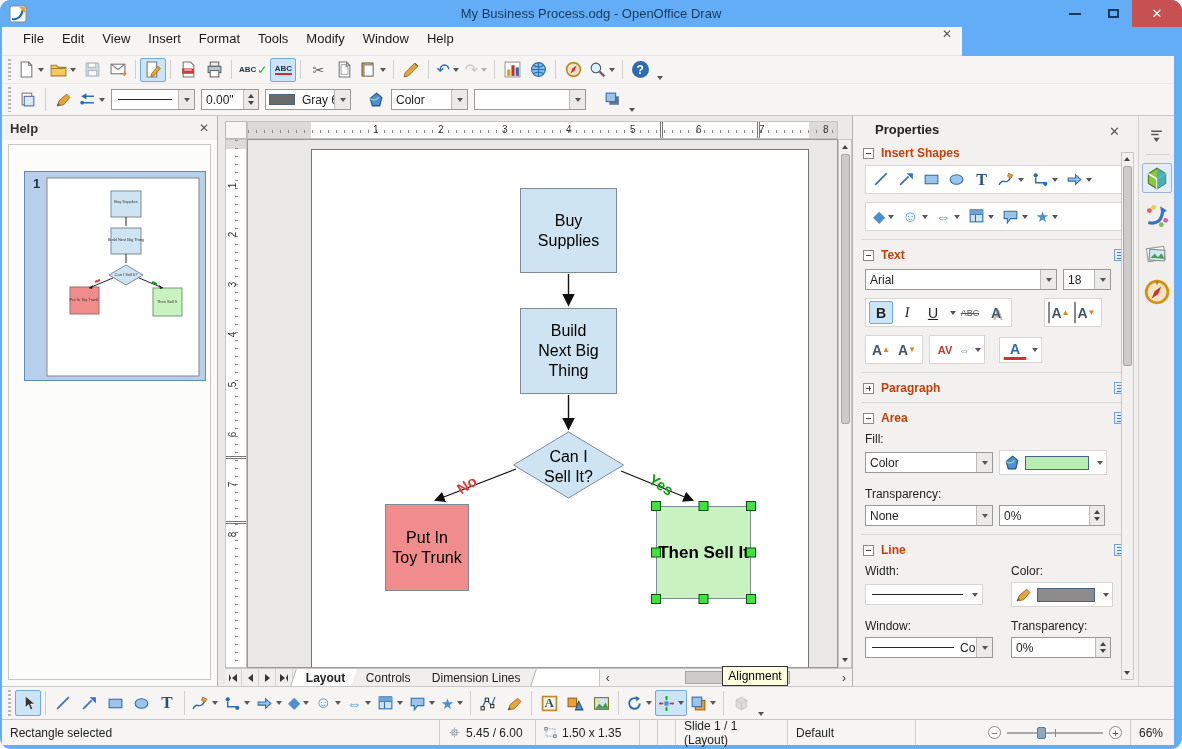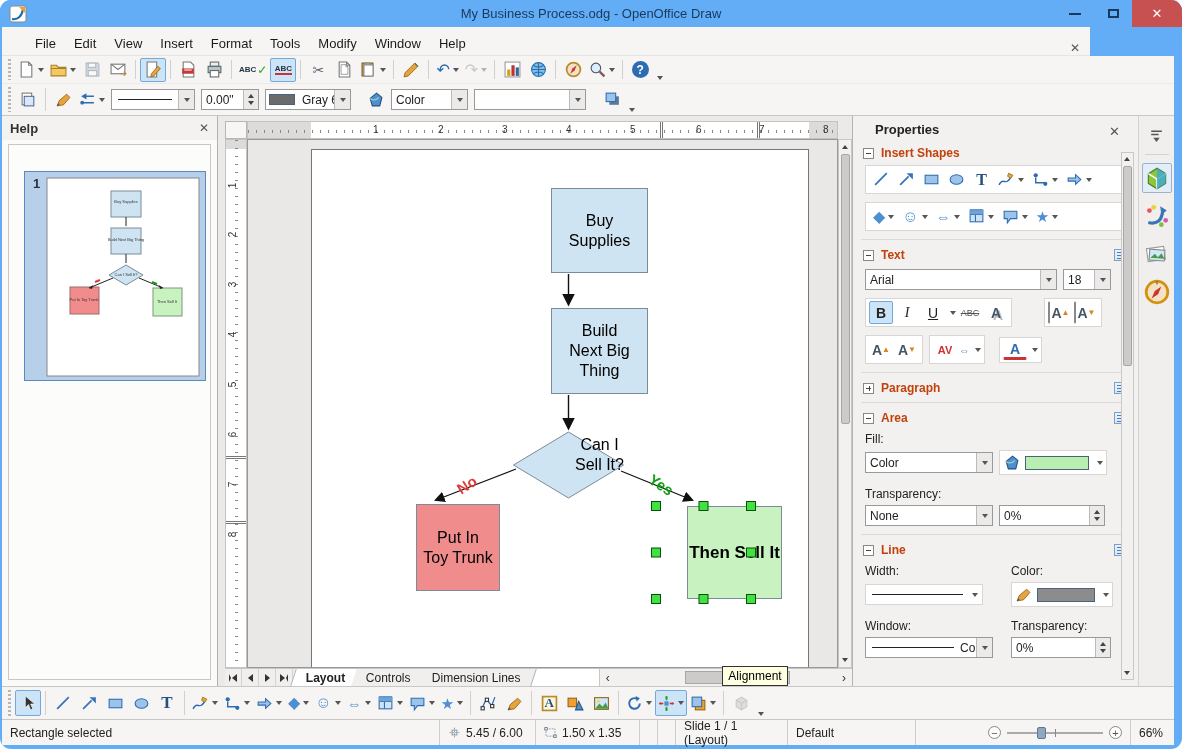--- a/index.html
+++ b/index.html
@@ -10,21 +10,21 @@
   .titlebar { position:absolute; left:0; top:0; width:1182px; height:27px; background:#63adf7; display:flex; align-items:center; }
   .titlebar .app-ico { margin-left:9px; width:18px; height:18px; }
   .titlebar .title { position:absolute; left:0; right:0; text-align:center; font-size:13px; color:#173a5c; }
   .win-btns { position:absolute; right:0; top:0; height:27px; display:flex; }
   .wb { width:38px; height:27px; display:flex; align-items:center; justify-content:center; color:#173a5c; }
   .wb.close { width:50px; background:#c75050; color:#fff; font-size:13px; }
   .min-glyph { width:12px; height:2px; background:#173a5c; }
   .max-glyph { width:11px; height:9px; border:2px solid #173a5c; }
 
   
-  .menubar { position:absolute; left:2px; top:27px; width:1088px; height:29px; background:#f6f5f4; border-bottom:1px solid #e6e4e2; display:flex; align-items:flex-end; padding-left:24px; }
+  .menubar { position:absolute; left:2px; top:27px; width:960px; height:29px; background:#f6f5f4; border-bottom:1px solid #e6e4e2; display:flex; align-items:flex-start; padding-left:12px; }
   .menu-item { padding:4px 9px; font-size:13px; color:#1a1a1a; }
   .menubar .doc-close { position:absolute; right:10px; font-size:12px; color:#555; }
 
   
   .toolbar { position:absolute; left:2px; background:#f6f5f4; display:flex; align-items:center; }
   .tb1 { top:56px; width:1172px; height:28px; border-bottom:1px solid #eceae8; }
   .tb2 { top:84px; width:1172px; height:32px; border-bottom:1px solid #c9c7c5; }
   .tb3 { top:686px; width:1172px; height:33px; border-top:1px solid #c9c7c5; }
   .grip { width:7px; align-self:stretch; margin:3px 2px 3px 4px; background:repeating-linear-gradient(to bottom,#b9b7b5 0 2px,transparent 2px 4px); background-size:3px 100%; background-repeat:no-repeat; background-position:2px 0; }
   .tb-btn { height:24px; min-width:26px; padding:0 2px; display:flex; align-items:center; justify-content:center; border:1px solid transparent; border-radius:2px; position:relative; }
@@ -64,21 +64,21 @@
   .hruler { position:absolute; left:22px; top:5px; width:591px; height:18px; background:#fff; border:1px solid #c5c3c1; overflow:hidden; }
   .hruler .ticks { position:absolute; inset:0; background:repeating-linear-gradient(to right,#888 0 1px,transparent 1px 8px); background-position:0 8px; background-size:100% 3px; background-repeat:repeat-x; background-position-y:8px; }
   .hruler .margin-zone { position:absolute; top:0; bottom:0; background:#dddbd9; }
   .hr-num { position:absolute; top:2px; font-size:10px; color:#333; }
   .hr-mark, .vr-mark { position:absolute; background:#777; }
   .vruler { position:absolute; left:0; top:23px; width:22px; height:529px; background:#fff; border:1px solid #c5c3c1; overflow:hidden; }
   .vr-num { position:absolute; left:4px; font-size:10px; color:#333; transform:rotate(-90deg); }
   .canvas { position:absolute; left:22px; top:23px; width:591px; height:529px; background:#e9e8e7; border:1px solid #9a9896; overflow:hidden; }
   .page { position:absolute; left:63px; top:9px; width:498px; height:560px; background:#fff; border:1px solid #787674; }
   .fc-box { position:absolute; display:flex; align-items:center; justify-content:center; text-align:center; border:1px solid #7b8b98; font-size:16px; line-height:1.25; color:#000; z-index:2; }
-  .prelines { white-space:pre-line;margin-left:31px; }
+  .prelines { white-space:pre-line; }
   .fc-svg { position:absolute; left:0; top:0; width:591px; height:529px; z-index:3; }
   .fc-label { position:absolute; z-index:4; text-align:center; font-size:16px; line-height:1.25; color:#000; }
   .vscroll { position:absolute; right:0; top:23px; width:14px; height:529px; background:#f2f1f0; border:1px solid #c9c7c5; }
   .sc-arrow { position:absolute; left:1px; width:10px; height:12px; display:flex; align-items:center; justify-content:center; }
   .vthumb { position:absolute; left:2px; top:14px; width:9px; height:270px; background:#cdcbc9; border:1px solid #a8a6a4; border-radius:2px; }
 
   
   .tabrow { position:absolute; left:0; bottom:0; width:627px; height:18px; background:#f0efee; border-top:1px solid #c9c7c5; display:flex; align-items:stretch; font-size:12px; }
   .tnav { width:17px; display:flex; align-items:center; justify-content:center; border-right:1px solid #d5d3d1; }
   .tri-l { width:0; height:0; border-top:4px solid transparent; border-bottom:4px solid transparent; border-right:5px solid #333; }
@@ -641,21 +641,21 @@
           <rect x="403.5" y="361.5" width="9" height="9" fill="#3fe23f" stroke="#0a500a"></rect>
           <rect x="451" y="361.5" width="9" height="9" fill="#3fe23f" stroke="#0a500a"></rect>
           <rect x="498.5" y="361.5" width="9" height="9" fill="#3fe23f" stroke="#0a500a"></rect>
           <rect x="403.5" y="408" width="9" height="9" fill="#3fe23f" stroke="#0a500a"></rect>
           <rect x="498.5" y="408" width="9" height="9" fill="#3fe23f" stroke="#0a500a"></rect>
           <rect x="403.5" y="454.5" width="9" height="9" fill="#3fe23f" stroke="#0a500a"></rect>
           <rect x="451" y="454.5" width="9" height="9" fill="#3fe23f" stroke="#0a500a"></rect>
           <rect x="498.5" y="454.5" width="9" height="9" fill="#3fe23f" stroke="#0a500a"></rect>
         </g>
       </svg>
-      <div class="fc-label prelines" style="left:270px;top:295px;width:101px">Can I
+      <div class="fc-label prelines" style="left:270px;top:307px;width:101px">Can I
 Sell It?</div>
     </div>
 
     <div class="vscroll">
       <span class="sc-arrow" style="top:1px">
           <span class="tri-up"></span>
         </span>
       <span class="vthumb"></span>
       <span class="sc-arrow" style="bottom:1px">
           <span class="tri-dn"></span>

